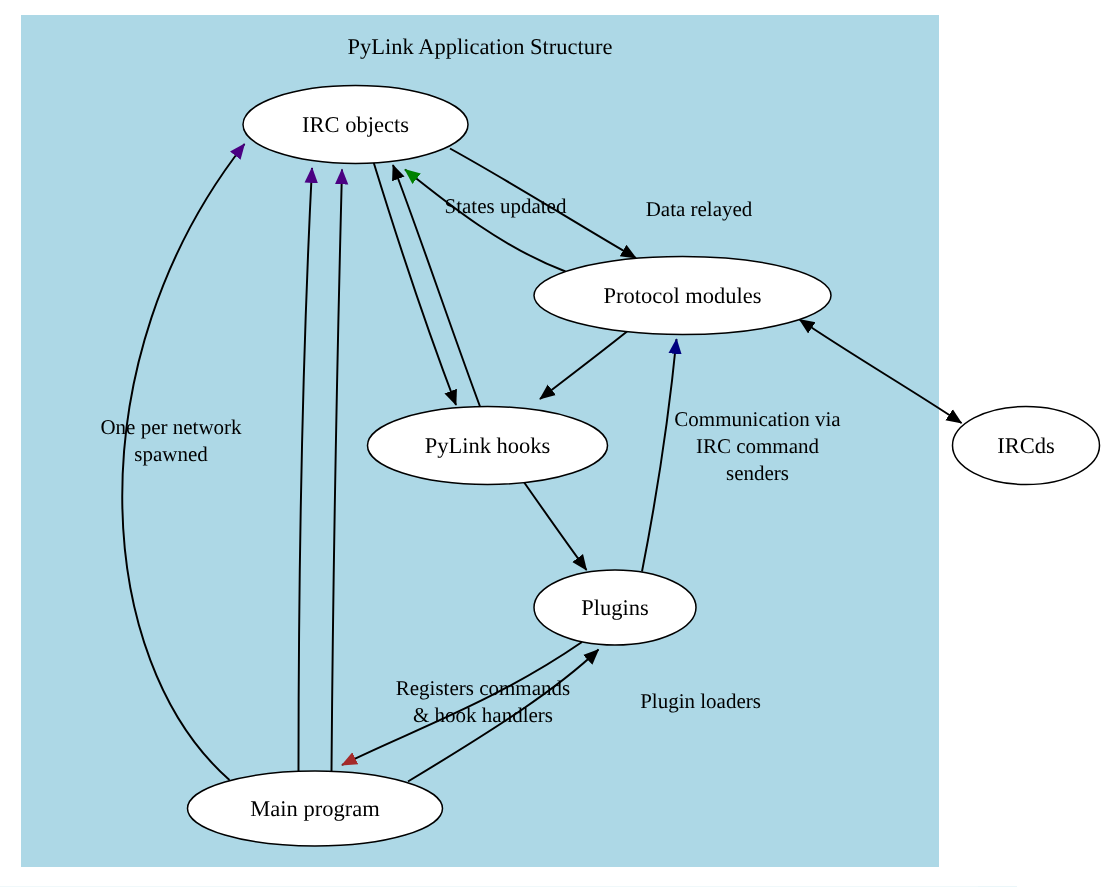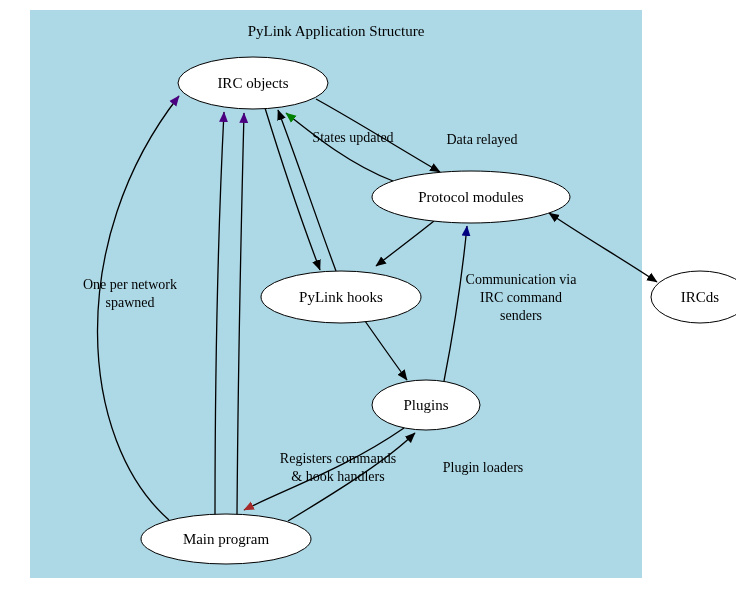--- a/index.html
+++ b/index.html
@@ -2,21 +2,20 @@
 <html><head>
 <meta charset="utf-8">
 <style>
   html, body { margin: 0; padding: 0; background: #ffffff; }
   .stage {
     position: relative;
     width: 652px;
     height: 591px;
     background: #ffffff;
     font-family: "Liberation Serif", serif;
-    margin-left: 16px;
   }
   svg { display: block; }
   .node-ellipse { fill: #ffffff; stroke: #000000; stroke-width: 1; }
   .node-label {
     font-family: "Liberation Serif", serif;
     font-size: 15px;
     fill: #000000;
     text-anchor: middle;
   }
   .graph-title {

